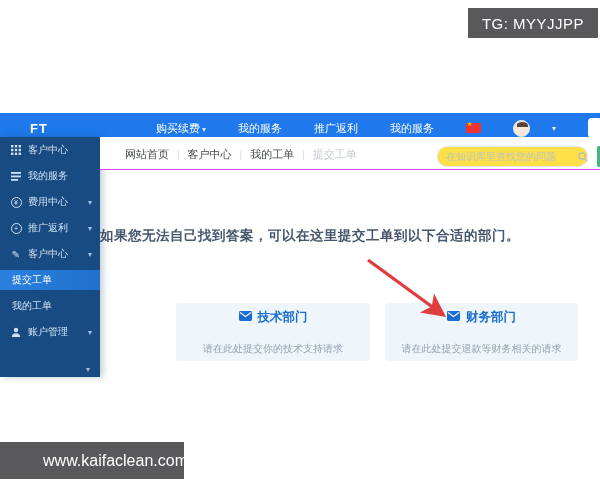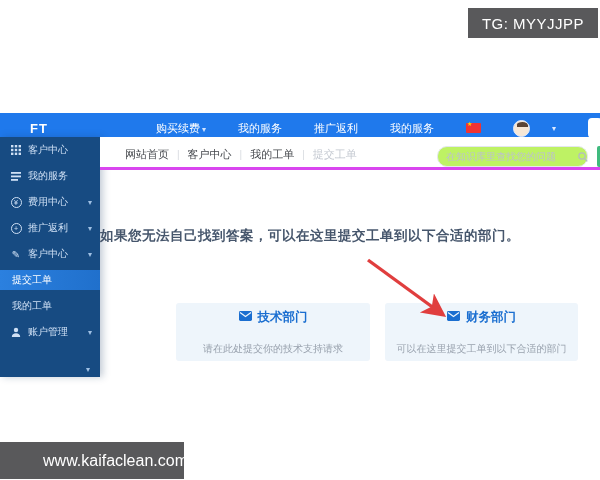--- a/index.html
+++ b/index.html
@@ -30,26 +30,26 @@
   #sidebar { left:0; top:137px; width:100px; height:240px; background:#174b82; box-shadow:3px 0 7px rgba(20,50,90,.25); }
   .sb-item { position:relative; height:26px; display:flex; align-items:center; color:#cfe0f5; font-size:10px; cursor:pointer; }
   .sb-item .sb-icon { width:12px; margin-left:10px; margin-right:6px; display:flex; align-items:center; justify-content:center; color:#cfe0f5; font-size:10px; }
   .sb-item.sub { padding-left:12px; }
   .sb-item.active { background:linear-gradient(90deg,#2b80df,#2070cc); color:#fff; height:20px; margin:3px 0; }
   .sb-caret { position:absolute; right:8px; font-size:8px; color:#9fc0e4; }
   .circ { width:11px; height:11px; border:1px solid #cfe0f5; border-radius:50%; font-size:7px; line-height:9px; text-align:center; }
   #sb-bottom-caret { position:absolute; right:10px; bottom:3px; color:#9fc0e4; font-size:8px; }
 
   
-  #crumb-row { left:100px; top:137px; width:500px; height:33px; background:#fff; border-bottom:3px solid #d946ef; }
+  #crumb-row { left:100px; top:137px; width:500px; height:33px; background:#fff; border-bottom:1px solid #d946ef; }
   #breadcrumb { position:absolute; left:25px; top:10px; display:flex; gap:8px; align-items:center; font-size:11px; color:#45484d; }
   #breadcrumb .sep { color:#d8dbe0; font-size:10px; }
   #breadcrumb .crumb { cursor:pointer; }
   #breadcrumb .crumb.muted { color:#c3c8d0; }
-  #searchbox { position:absolute; left:337px; top:9px; width:151px; height:21px; border:1px solid #e4e7ed; border-radius:10px; background:#bef264; display:flex; align-items:center; }
+  #searchbox { position:absolute; left:337px; top:9px; width:151px; height:21px; border:1px solid #e4e7ed; border-radius:10px; background:#fde047; display:flex; align-items:center; }
   #searchbox input { border:0; outline:0; flex:1; font-size:10px; color:#666; padding-left:8px; background:transparent; font-family:inherit; }
   #searchbox input::placeholder { color:#bcc2cc; }
   #search-icon { margin-right:6px; display:flex; }
   #green-sliver { position:absolute; left:497px; top:9px; width:4px; height:21px; background:#3fba7e; border-radius:2px 0 0 2px; }
 
   
   #heading { left:100px; top:227px; width:500px; font-size:13.5px; font-weight:600; color:#46566c; letter-spacing:.5px; }
   .dept-card { top:303px; height:58px; background:#eef5fb; border-radius:3px; display:flex; flex-direction:column; align-items:center; justify-content:center; gap:16px; cursor:pointer; }
   #dept-tech { left:176px; width:194px; }
   #dept-finance { left:385px; width:193px; }
@@ -192,21 +192,21 @@
   <div id="dept-finance" class="abs dept-card">
     <div class="dept-title">
       <span>
         <svg width="13" height="10" viewBox="0 0 13 10">
             <rect x="0" y="0" width="13" height="10" rx="1.4" fill="#1a6ed0"></rect>
             <path d="M1 1.5 L6.5 5.6 L12 1.5" stroke="#eef5fb" stroke-width="1.2" fill="none"></path>
           </svg>
       </span>
       <span>财务部门</span>
     </div>
-    <div class="dept-desc">可以在这里提交工单到以下合适的部门</div>
+    <div class="dept-desc">请在此处提交退款等财务相关的请求</div>
   </div>
 
   <svg id="arrow-svg" class="abs" viewBox="0 0 100 78">
     <defs>
       <marker id="ah" markerWidth="8" markerHeight="8" refX="5.5" refY="3.5" orient="auto">
         <path d="M0,0 L7,3.5 L0,7 L1.8,3.5 Z" fill="#e03e3e"></path>
       </marker>
     </defs>
     <line x1="10" y1="12" x2="84" y2="66" stroke="#e03e3e" stroke-width="3.4" marker-end="url(#ah)"></line>
   </svg>

